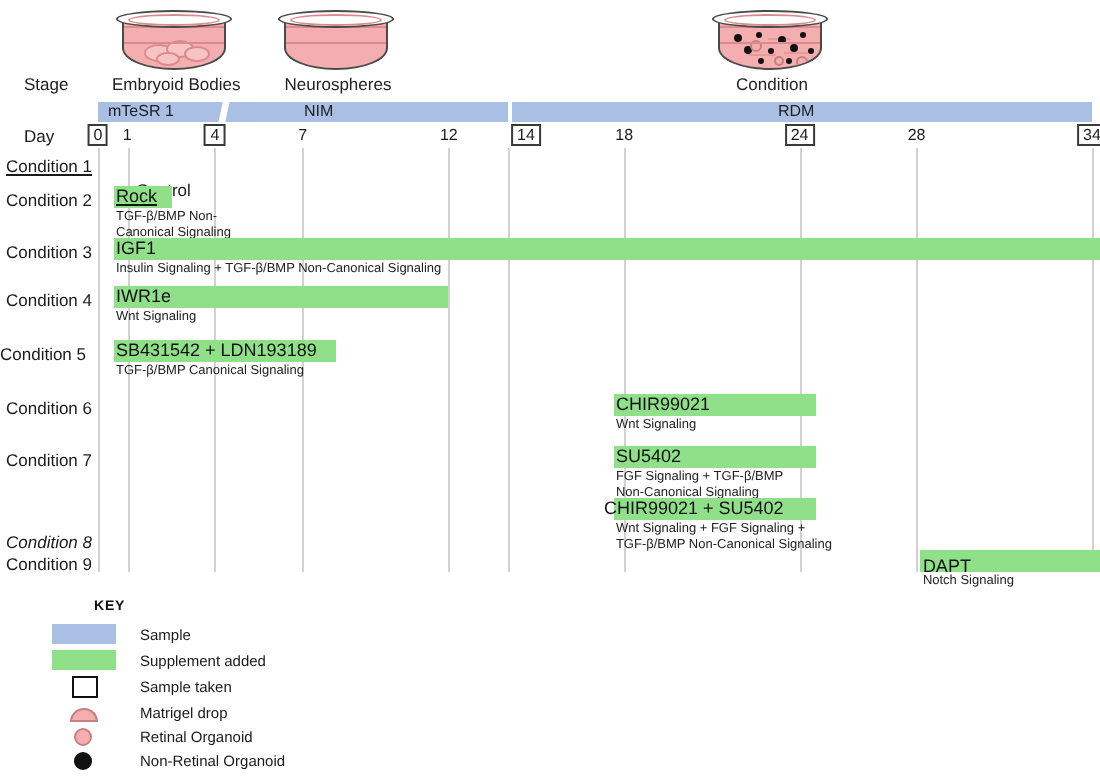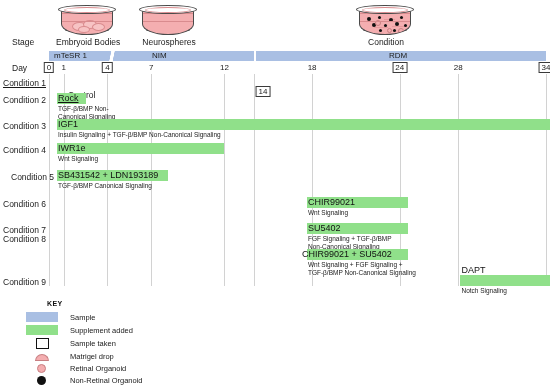--- a/index.html
+++ b/index.html
@@ -185,21 +185,21 @@
   <div class="medium-seg-label" style="left:389px;">RDM</div>
 
   <div class="rowlabel" style="left:12px;top:63px;">Day</div>
 
   <div id="day-ticks">
       <div class="daynum boxed" style="left: 49px;">0</div>
       <div class="daynum" style="left: 63.6176px;">1</div>
       <div class="daynum boxed" style="left: 107.471px;">4</div>
       <div class="daynum" style="left: 151.324px;">7</div>
       <div class="daynum" style="left: 224.412px;">12</div>
-      <div class="daynum boxed" style="left: 263px; margin-top: 24px;">14</div>
+      <div class="daynum boxed" style="left: 263px;">14</div>
       <div class="daynum" style="left: 312.118px;">18</div>
       <div class="daynum boxed" style="left: 399.824px;">24</div>
       <div class="daynum" style="left: 458.294px;">28</div>
       <div class="daynum boxed" style="left: 546px;">34</div>
     </div>
   <div id="gridlines">
       <div class="gridline" style="left: 49px; top: 74px; height: 212px;"></div>
       <div class="gridline" style="left: 64px; top: 74px; height: 212px;"></div>
       <div class="gridline" style="left: 107px; top: 74px; height: 212px;"></div>
       <div class="gridline" style="left: 151px; top: 74px; height: 212px;"></div>
@@ -220,41 +220,41 @@
       <div class="sublabel" style="left: 58px; top: 105px;">TGF-β/BMP Non-
 Canonical Signaling</div>
       <div class="rowlabel" style="left: 3px; top: 121px;">Condition 3</div>
       <div class="bar" style="left: 57px; top: 119px; width: 493px;"></div>
       <div class="barlabel" style="left: 58px; top: 119px;">IGF1</div>
       <div class="sublabel" style="left: 58px; top: 131px;">Insulin Signaling + TGF-β/BMP Non-Canonical Signaling</div>
       <div class="rowlabel" style="left: 3px; top: 145px;">Condition 4</div>
       <div class="bar" style="left: 57px; top: 143px; width: 166.641px;"></div>
       <div class="barlabel" style="left: 58px; top: 143px;">IWR1e</div>
       <div class="sublabel" style="left: 58px; top: 155px;">Wnt Signaling</div>
-      <div class="rowlabel" style="left: 11px; top: 172px;">Condition 5</div>
+      <div class="rowlabel" style="left: 0; top: 172px;">Condition 5</div>
       <div class="bar" style="left: 57px; top: 170px; width: 111.094px;"></div>
       <div class="barlabel" style="left: 58px; top: 170px;">SB431542 + LDN193189</div>
       <div class="sublabel" style="left: 58px; top: 182px;">TGF-β/BMP Canonical Signaling</div>
       <div class="rowlabel" style="left: 3px; top: 199px;">Condition 6</div>
       <div class="bar" style="left: 306.962px; top: 197px; width: 100.862px;"></div>
       <div class="barlabel" style="left: 307.962px; top: 197px;">CHIR99021</div>
       <div class="sublabel" style="left: 307.962px; top: 209px;">Wnt Signaling</div>
       <div class="rowlabel" style="left: 3px; top: 225px;">Condition 7</div>
       <div class="bar" style="left: 306.962px; top: 223px; width: 100.862px;"></div>
       <div class="barlabel" style="left: 307.962px; top: 223px; text-align: center;">SU5402</div>
       <div class="sublabel" style="left: 307.962px; top: 235px;">FGF Signaling + TGF-β/BMP
 Non-Canonical Signaling</div>
-      <div class="rowlabel" style="left: 3px; top: 234px;">Condition 8</div>
+      <div class="rowlabel" style="left: 3px; top: 266px; font-style: italic;">Condition 8</div>
       <div class="bar" style="left: 306.962px; top: 249px; width: 100.862px;"></div>
       <div class="barlabel" style="left: 302px; top: 249px;">CHIR99021 + SU5402</div>
       <div class="sublabel" style="left: 307.962px; top: 261px;">Wnt Signaling + FGF Signaling +
 TGF-β/BMP Non-Canonical Signaling</div>
       <div class="rowlabel" style="left: 3px; top: 277px;">Condition 9</div>
       <div class="bar" style="left: 460.447px; top: 275px; width: 89.5529px;"></div>
-      <div class="barlabel" style="left: 461.447px; top: 265px;">DAPT</div>
+      <div class="barlabel" style="left: 461.447px; top: 278px;">DAPT</div>
       <div class="sublabel" style="left: 461.447px; top: 287px;">Notch Signaling</div>
     </div>
 
   <div class="key-title">KEY</div>
 
   <div class="key-row" style="top:312px;">
     <div class="key-sw sw-rect sw-medium"></div>
     <div class="key-txt">Sample</div>
   </div>
   <div class="key-row" style="top:325px;">

